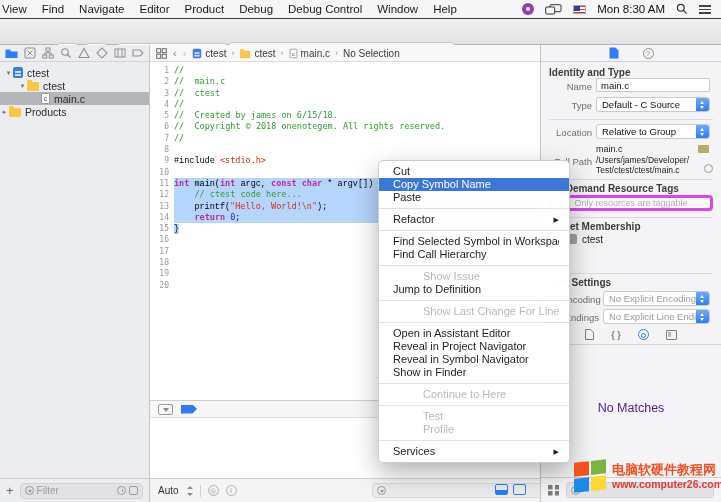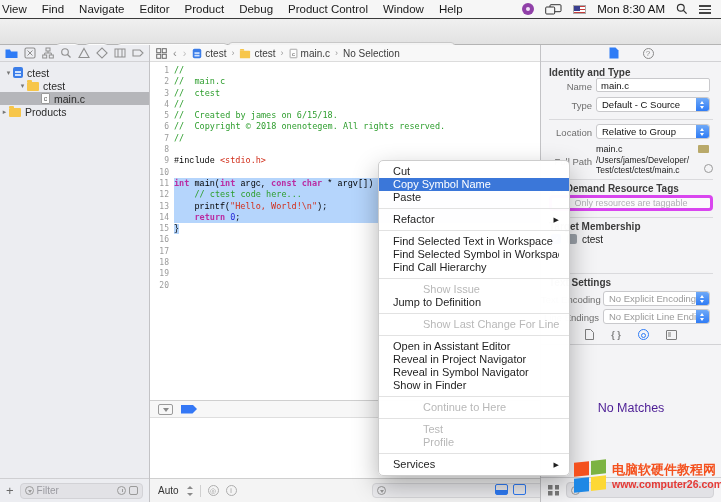--- a/index.html
+++ b/index.html
@@ -159,21 +159,21 @@
 <body>
 
 <div class="menubar">
   <div class="menus" id="menu-list">
       <span class="menu-item">View</span>
       <span class="menu-item">Find</span>
       <span class="menu-item">Navigate</span>
       <span class="menu-item">Editor</span>
       <span class="menu-item">Product</span>
       <span class="menu-item">Debug</span>
-      <span class="menu-item">Product Control</span>
+      <span class="menu-item">Debug Control</span>
       <span class="menu-item">Window</span>
       <span class="menu-item">Help</span>
     </div>
   <div class="menubar-right">
     <span class="mb-purple"></span>
     <span>
       <svg width="17" height="11" viewBox="0 0 17 11">
           <rect x="5" y="0.7" width="11" height="7" rx="1" fill="none" stroke="#333" stroke-width="1"></rect>
           <rect x="0.7" y="3" width="9" height="7" rx="1" fill="#f6f6f6" stroke="#333" stroke-width="1"></rect>
         </svg>
@@ -566,23 +566,20 @@
     <div class="ctx-item">
       <span class="ctx-label">Paste</span>
     </div>
     <div class="ctx-sep"></div>
     <div class="ctx-item">
       <span class="ctx-label">Refactor</span>
       <span class="ctx-arrow">▶</span>
     </div>
     <div class="ctx-sep"></div>
     <div class="ctx-item">
-      <span class="ctx-label">Find Selected Text in Workspace</span>
-    </div>
-    <div class="ctx-item">
       <span class="ctx-label">Find Selected Symbol in Workspace</span>
     </div>
     <div class="ctx-item">
       <span class="ctx-label">Find Call Hierarchy</span>
     </div>
     <div class="ctx-sep"></div>
     <div class="ctx-item disabled">
       <span class="ctx-label">Show Issue</span>
     </div>
     <div class="ctx-item">

